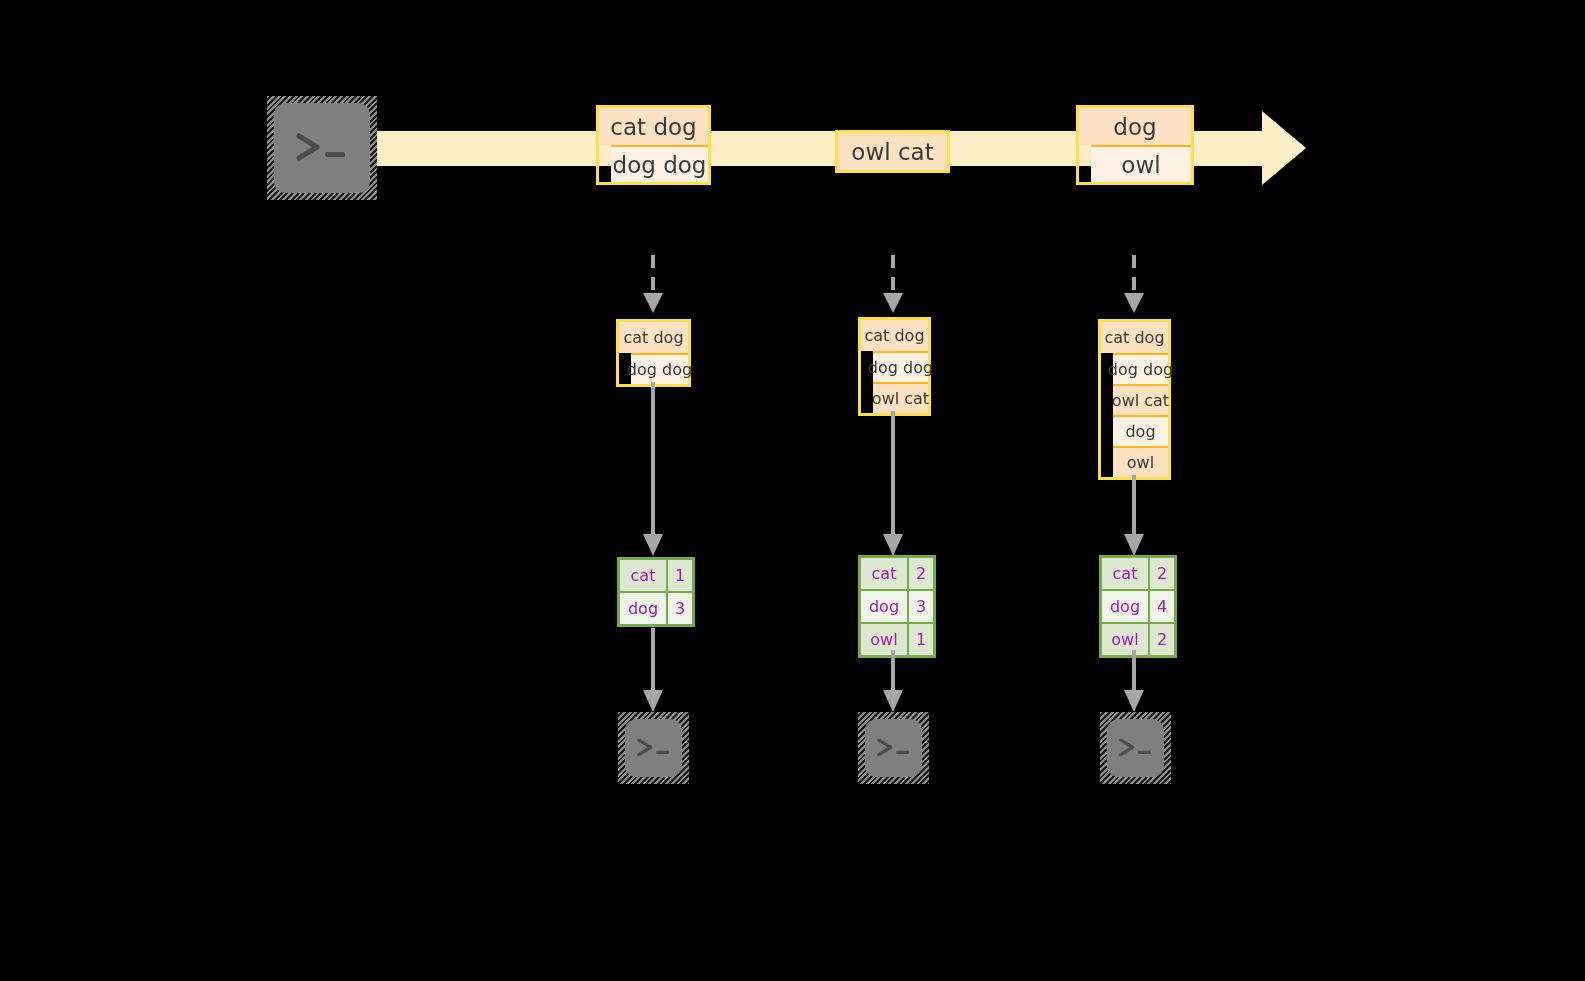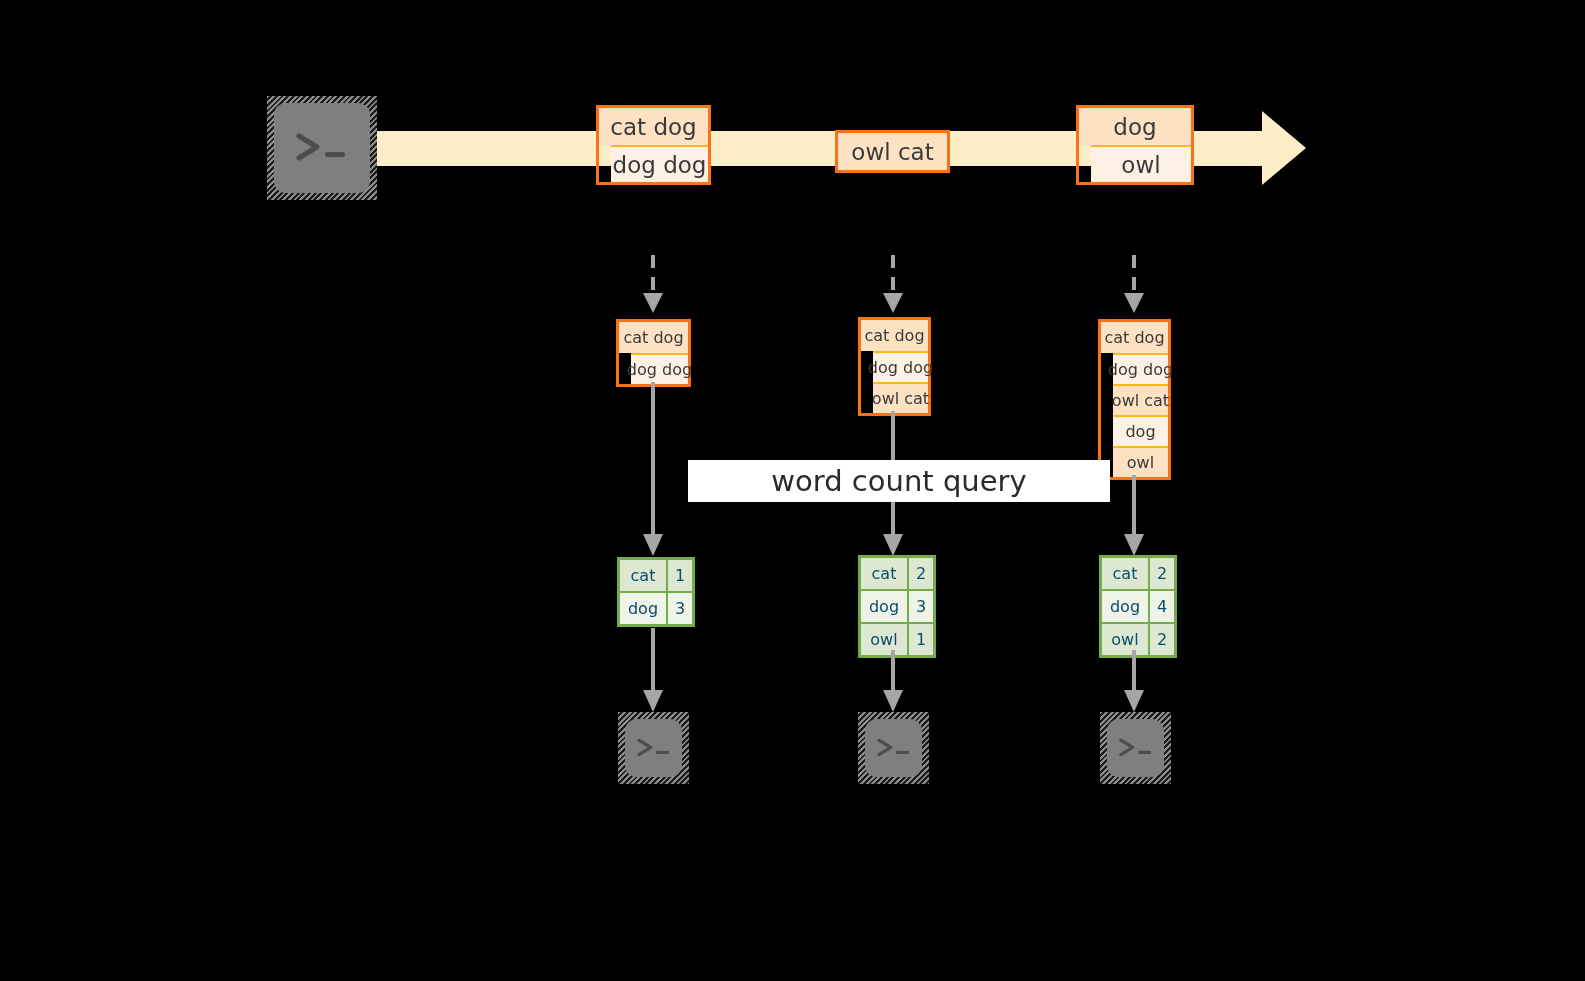--- a/index.html
+++ b/index.html
@@ -18,38 +18,38 @@
     background:
       repeating-linear-gradient(135deg,#8c8c8c 0 2px,#1a1a1a 2px 4px);
     padding:7px;}
   .term-inner{width:100%;height:100%;background:#7f7f7f;border-radius:12px;
     position:relative;}
   .term-glyph{position:absolute;left:0;top:0;right:0;bottom:0;
     display:flex;align-items:center;justify-content:center;}
   .term-glyph svg{display:block;}
 
   
-  .rec{position:absolute;box-sizing:border-box;border:3px solid #f97316;
+  .rec{position:absolute;box-sizing:border-box;border:3px solid #fde047;
     display:flex;flex-direction:column;}
   .rec .cell{box-sizing:border-box;display:flex;align-items:center;
     justify-content:center;color:#3a3a3a;white-space:nowrap;}
   .rec .cell.dark{background:#fce1c3;}
   .rec .cell.light{background:#fdf1e4;}
   .rec .cell + .cell{border-top:2px solid #ffb81c;margin-left:12px;}
 
   .rec.big .cell{height:37px;font-size:23px;}
   .rec.small .cell{height:31px;font-size:16px;}
 
   
   .res{position:absolute;box-sizing:border-box;border:3px solid #76ab4a;
     display:flex;flex-direction:column;}
   .res .row{display:flex;height:31px;}
   .res .row + .row{border-top:2px solid #76ab4a;}
   .res .k,.res .v{box-sizing:border-box;display:flex;align-items:center;
-    justify-content:center;color:#0c4a6e;font-size:16px;white-space:nowrap;}
+    justify-content:center;color:#a21caf;font-size:16px;white-space:nowrap;}
   .res .k{width:46px;}
   .res .v{width:26px;border-left:2px solid #76ab4a;}
   .res .row.dark .k,.res .row.dark .v{background:#dde8d0;}
   .res .row.light .k,.res .row.light .v{background:#eff4e9;}
 
   
   .conn{position:absolute;}
   .conn svg{display:block;overflow:visible;}
 
   
@@ -140,23 +140,20 @@
       <path d="M12 145 L2 123 L22 123 Z" fill="#a6a6a6"></path>
     </svg>
   </div>
   <div class="conn" style="left:1122px;top:475px;">
     <svg width="24" height="85">
       <line x1="12" y1="0" x2="12" y2="61" stroke="#a6a6a6" stroke-width="4"></line>
       <path d="M12 81 L2 59 L22 59 Z" fill="#a6a6a6"></path>
     </svg>
   </div>
 
-  <div class="band" style="left:688px;top:460px;width:422px;height:42px;">
-    <span>word count query</span>
-  </div>
 
   <div class="res" style="left:617px;top:557px;">
       <div class="row dark">
         <div class="k">cat</div>
         <div class="v">1</div>
       </div>
       <div class="row light">
         <div class="k">dog</div>
         <div class="v">3</div>
       </div>

